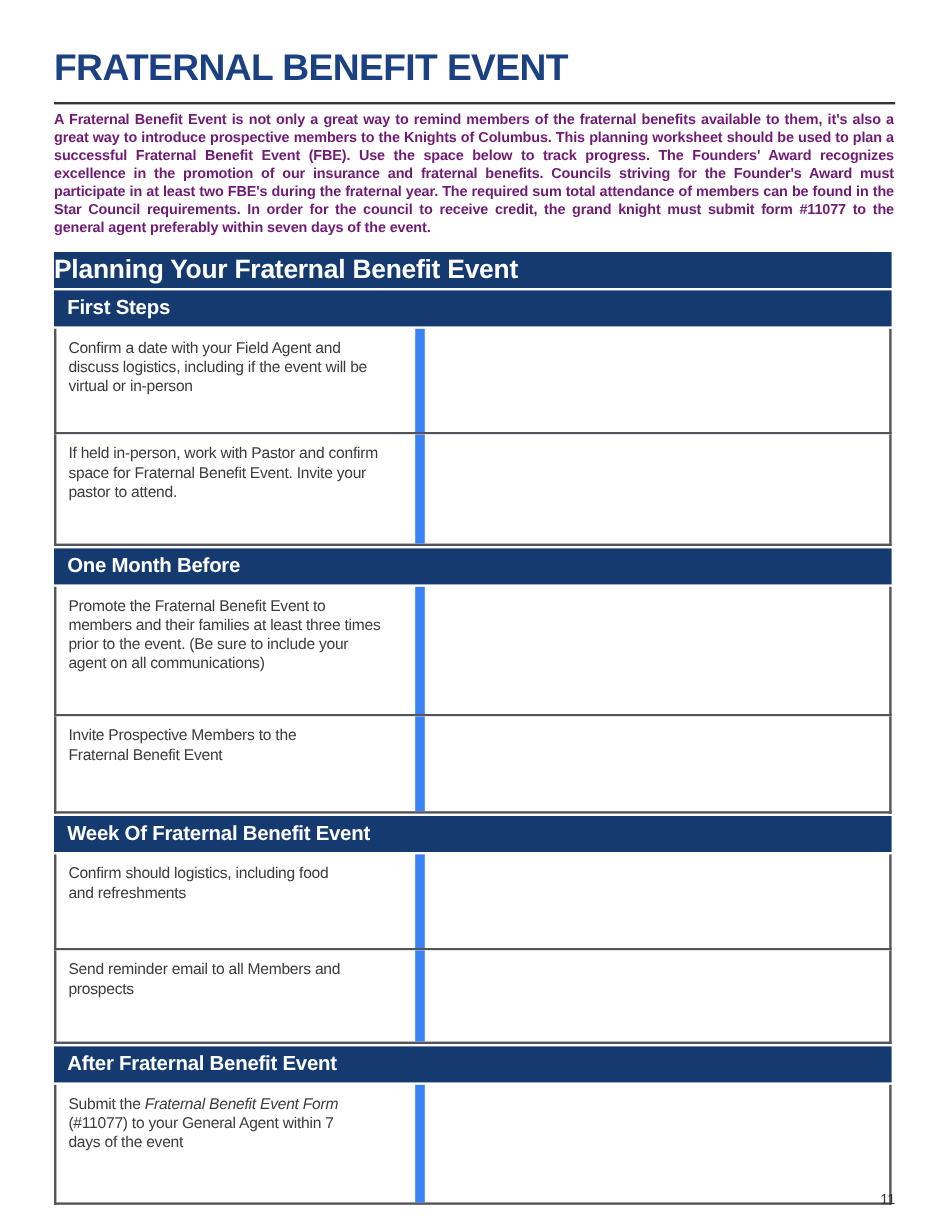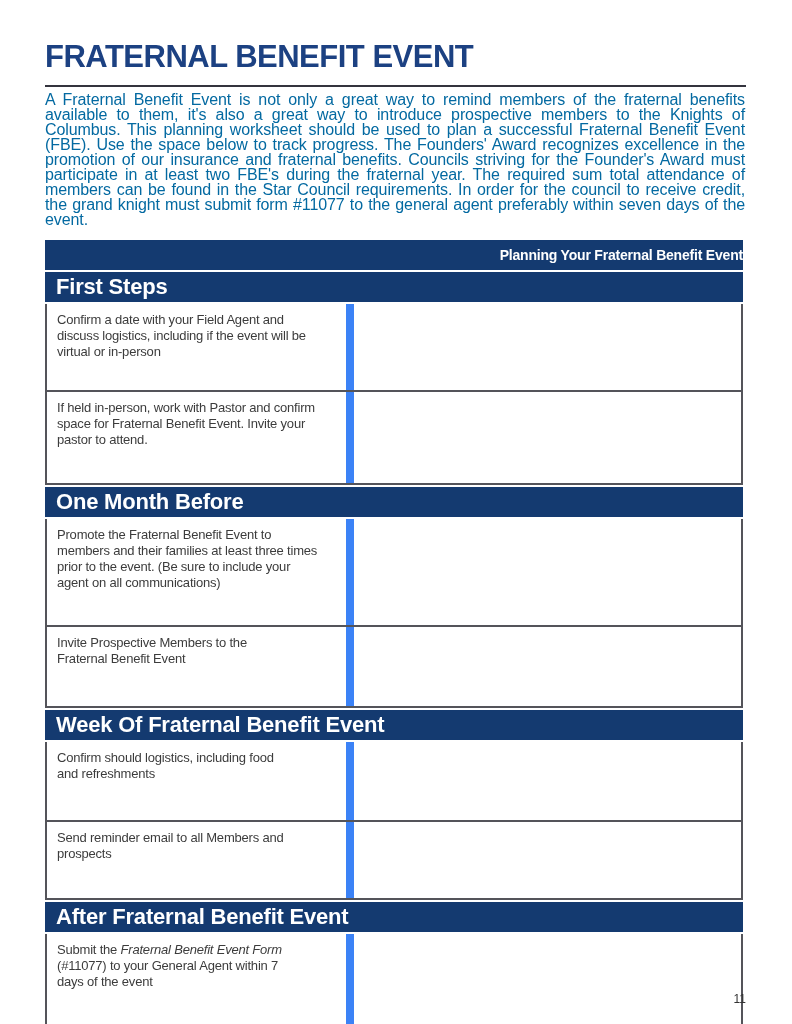--- a/index.html
+++ b/index.html
@@ -21,48 +21,49 @@
     font-weight: bold;
     letter-spacing: -0.5px;
     line-height: 1.1;
   }
   .title-rule {
     border-top: 2px solid #34343E;
     margin-top: 11px;
   }
   .intro {
     margin-top: 5px;
-    color: #0369a1;
-    font-size: 16px;
+    color: #701a75;
+    font-size: 12px;
     line-height: 15px;
     letter-spacing: -0.1px;
     text-align: justify;
     width: 700px;
+    font-weight: bold;
   }
   .planner-table {
     margin-top: 13px;
     width: 698px;
   }
   .band {
     background: #143A70;
     color: #ffffff;
     font-weight: bold;
     width: 100%;
   }
   .band.header-band {
     height: 30px;
-    font-size: 14px;
-    text-align: right;
+    font-size: 22px;
+    text-align: left;
     line-height: 30px;
     letter-spacing: -0.2px;
     margin-bottom: 2px;
   }
   .band.section-band {
     height: 30px;
-    font-size: 22px;
+    font-size: 17px;
     line-height: 30px;
     padding-left: 11px;
     letter-spacing: -0.2px;
     margin-top: 2px;
     margin-bottom: 2px;
   }
   .row {
     display: flex;
     border-left: 2px solid #54545A;
     border-right: 2px solid #54545A;

